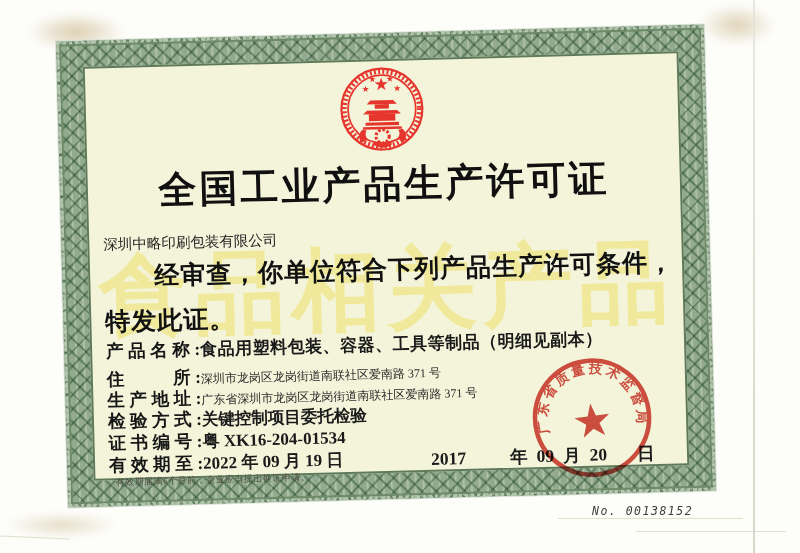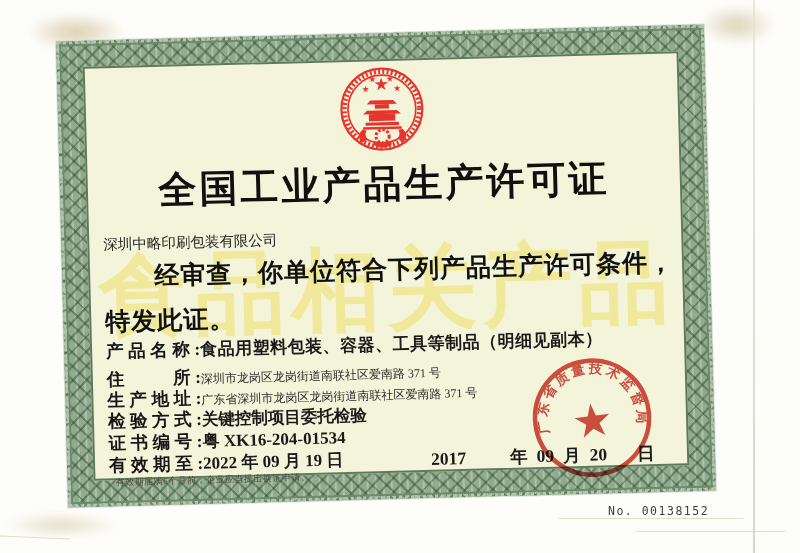--- a/index.html
+++ b/index.html
@@ -67,22 +67,22 @@
     white-space:nowrap;z-index:1;}
   .issue-date .yc{margin-left:44px;} .issue-date .m{margin-left:9px;}
   .issue-date .mc{margin-left:9px;}  .issue-date .d{margin-left:9px;}
   .issue-date .dc{margin-left:30px;}
   .footnote{position:absolute;left:20px;top:408px;font-size:9px;color:#4c4c40;
     letter-spacing:.5px;z-index:1;}
   
   .seal{position:absolute;left:436px;top:300px;width:124px;height:124px;z-index:2;
     opacity:.88;transform:rotate(-6deg);mix-blend-mode:multiply;}
   
-  .serial{position:absolute;left:608px;top:504px;font-size:11.5px;letter-spacing:1.5px;
-    color:#3d3d3d;font-family:"DejaVu Sans Mono","Liberation Mono",monospace;}
+  .serial{position:absolute;left:592px;top:504px;font-size:11.5px;letter-spacing:1.5px;
+    color:#3d3d3d;font-family:"DejaVu Sans Mono","Liberation Mono",monospace;font-style:italic;}
 </style>
 </head>
 <body>
 
 <div class="smudge smudge-tl"></div>
 <div class="smudge smudge-tr"></div>
 <div class="smudge smudge-bl"></div>
 <div class="paper-edge-right"></div>
 <div class="scan-line l1"></div>
 <div class="scan-line l2"></div>

